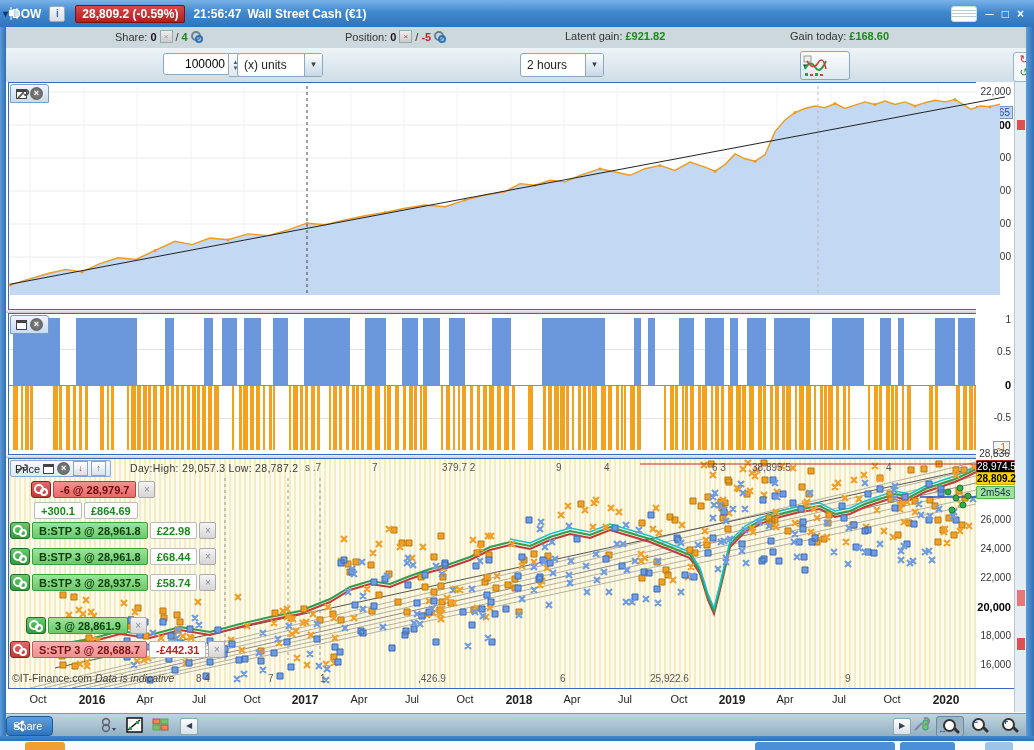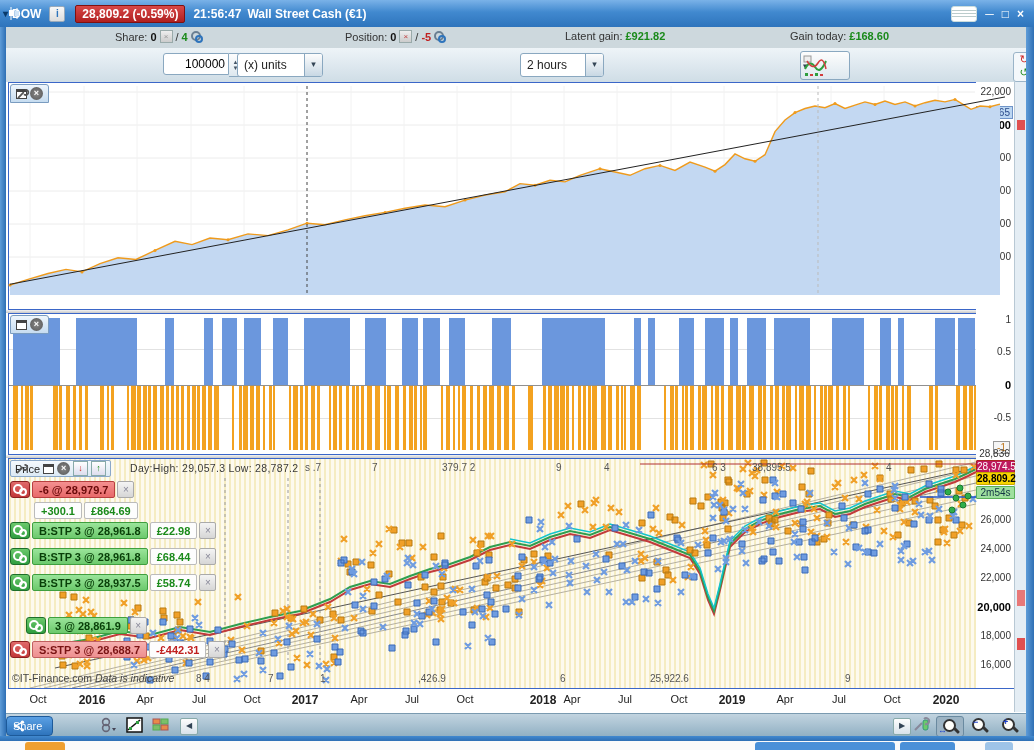--- a/index.html
+++ b/index.html
@@ -69,21 +69,21 @@
   .ico-arrowbtn.red{color:#c22;} .ico-arrowbtn.green{color:#1a8a1a;}
   .splitter{position:absolute;left:0;width:1034px;height:3px;background:linear-gradient(#f2f2f2,#c8c8c8);}
   
   .tick{position:absolute;right:3px;font-size:10px;color:#333;white-space:nowrap;}
   .tick.bold{font-weight:bold;font-size:11px;color:#000;}
   .tick.current{background:#bcd7f2;border:1px solid #6f94c8;color:#2a4a8a;padding:0 2px;right:1px;}
   .tick.boxed{border:1px solid #999;background:#f5f5f5;color:#c07820;padding:0 3px;right:4px;}
   .axis-col{position:absolute;left:976px;top:82px;width:38px;height:630px;background:#fff;}
   .scroll-strip{position:absolute;left:1014px;top:82px;width:12px;height:630px;background:#e4edf4;border-left:1px solid #b8c8d4;}
   .pbox{position:absolute;left:976px;width:37px;font-size:10px;text-align:center;border-radius:1px;z-index:40;}
-  .pbox.red{background:#be185d;border:1px solid #a22;color:#fff;}
+  .pbox.red{background:#000000;border:1px solid #a22;color:#fff;}
   .pbox.yellow{background:#f8d400;border:1px solid #c8a800;color:#000;font-weight:bold;}
   .pbox.green{background:#9ee09e;border:1px solid #5ab05a;color:#134;}
   .pbox.plain{color:#333;}
   
   .eq-strip{position:absolute;left:8px;top:296px;width:1006px;height:14px;background:#cfe0f5;
     border-top:1px solid #2b48c0;border-bottom:2px solid #2b48c0;box-sizing:border-box;z-index:20;}
   .eq-cell{position:absolute;top:0;height:11px;font-size:10px;color:#222;text-align:center;line-height:11px;
     border-left:1px solid #9db4dd;overflow:hidden;}
   .eq-cell.tan{background:#f5dfb2;}
   
@@ -503,21 +503,21 @@
     <span class="ico-close">×</span>
     <span class="ico-arrowbtn red">↓</span>
     <span class="ico-arrowbtn green">↑</span>
   </div>
   <div class="day-stats">Day:High: 29,057.3 Low: 28,787.2</div>
   <div class="watermark">
     <span>©IT-Finance.com</span>
     <i> </i><i>Data is indicative</i>
   </div>
   <div id="pos-tags">
-      <div class="tagrow" style="top: 481px; left: 10px;">
+      <div class="tagrow" style="top: 481px; left: 10px; padding-left: 21px;">
         <div class="gear-btn red"></div>
         <div class="tag-label red">-6 @ 28,979.7</div>
         <div class="tag-close">×</div>
       </div>
       <div class="tagrow" style="top: 502px; left: 34px;">
         <div class="tag-cell green">+300.1</div>
         <div class="tag-cell green">£864.69</div>
       </div>
       <div class="tagrow" style="top: 522px; left: 10px;">
         <div class="gear-btn green"></div>
@@ -552,21 +552,21 @@
   <div class="xaxis" id="xaxis">
       <div class="xlab" style="left: 10px;">Oct</div>
       <div class="xlab bold" style="left: 64px;">2016</div>
       <div class="xlab" style="left: 117px;">Apr</div>
       <div class="xlab" style="left: 171px;">Jul</div>
       <div class="xlab" style="left: 224px;">Oct</div>
       <div class="xlab bold" style="left: 277px;">2017</div>
       <div class="xlab" style="left: 331px;">Apr</div>
       <div class="xlab" style="left: 384px;">Jul</div>
       <div class="xlab" style="left: 437px;">Oct</div>
-      <div class="xlab bold" style="left: 515px;">2018</div>
+      <div class="xlab bold" style="left: 491px;">2018</div>
       <div class="xlab" style="left: 544px;">Apr</div>
       <div class="xlab" style="left: 597px;">Jul</div>
       <div class="xlab" style="left: 651px;">Oct</div>
       <div class="xlab bold" style="left: 704px;">2019</div>
       <div class="xlab" style="left: 757px;">Apr</div>
       <div class="xlab" style="left: 811px;">Jul</div>
       <div class="xlab" style="left: 864px;">Oct</div>
       <div class="xlab bold" style="left: 918px;">2020</div>
     </div>
 

